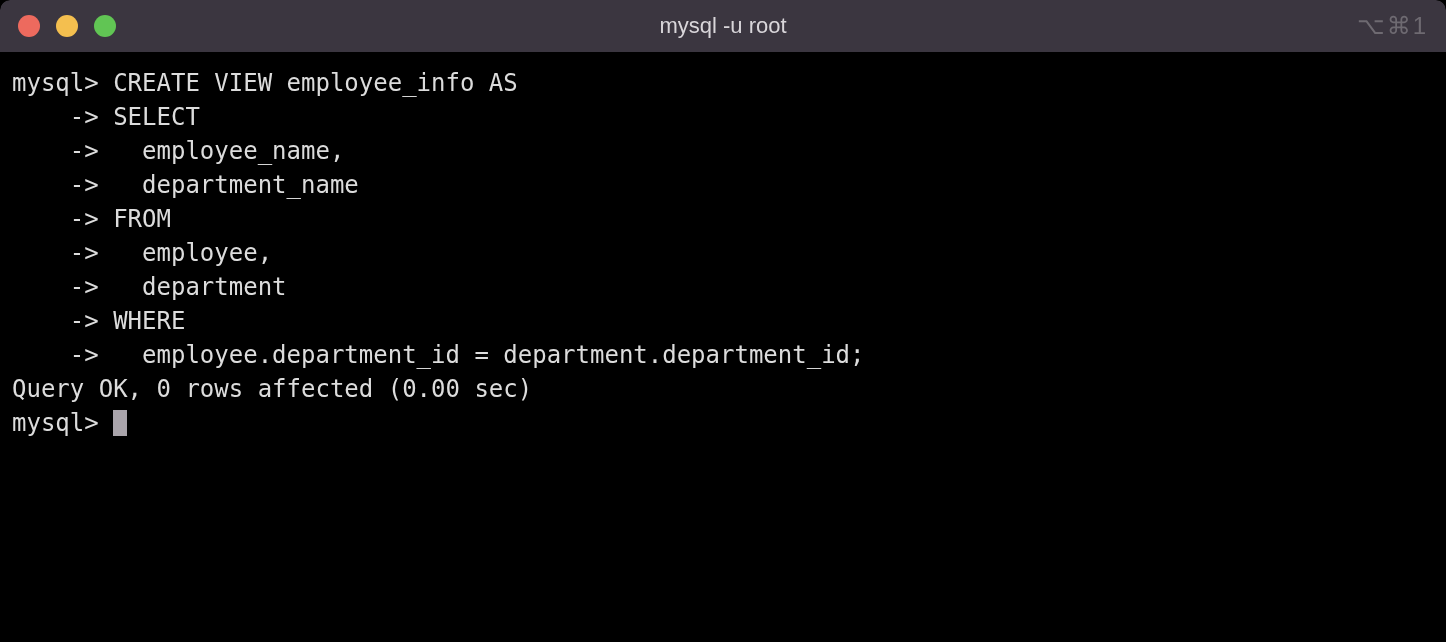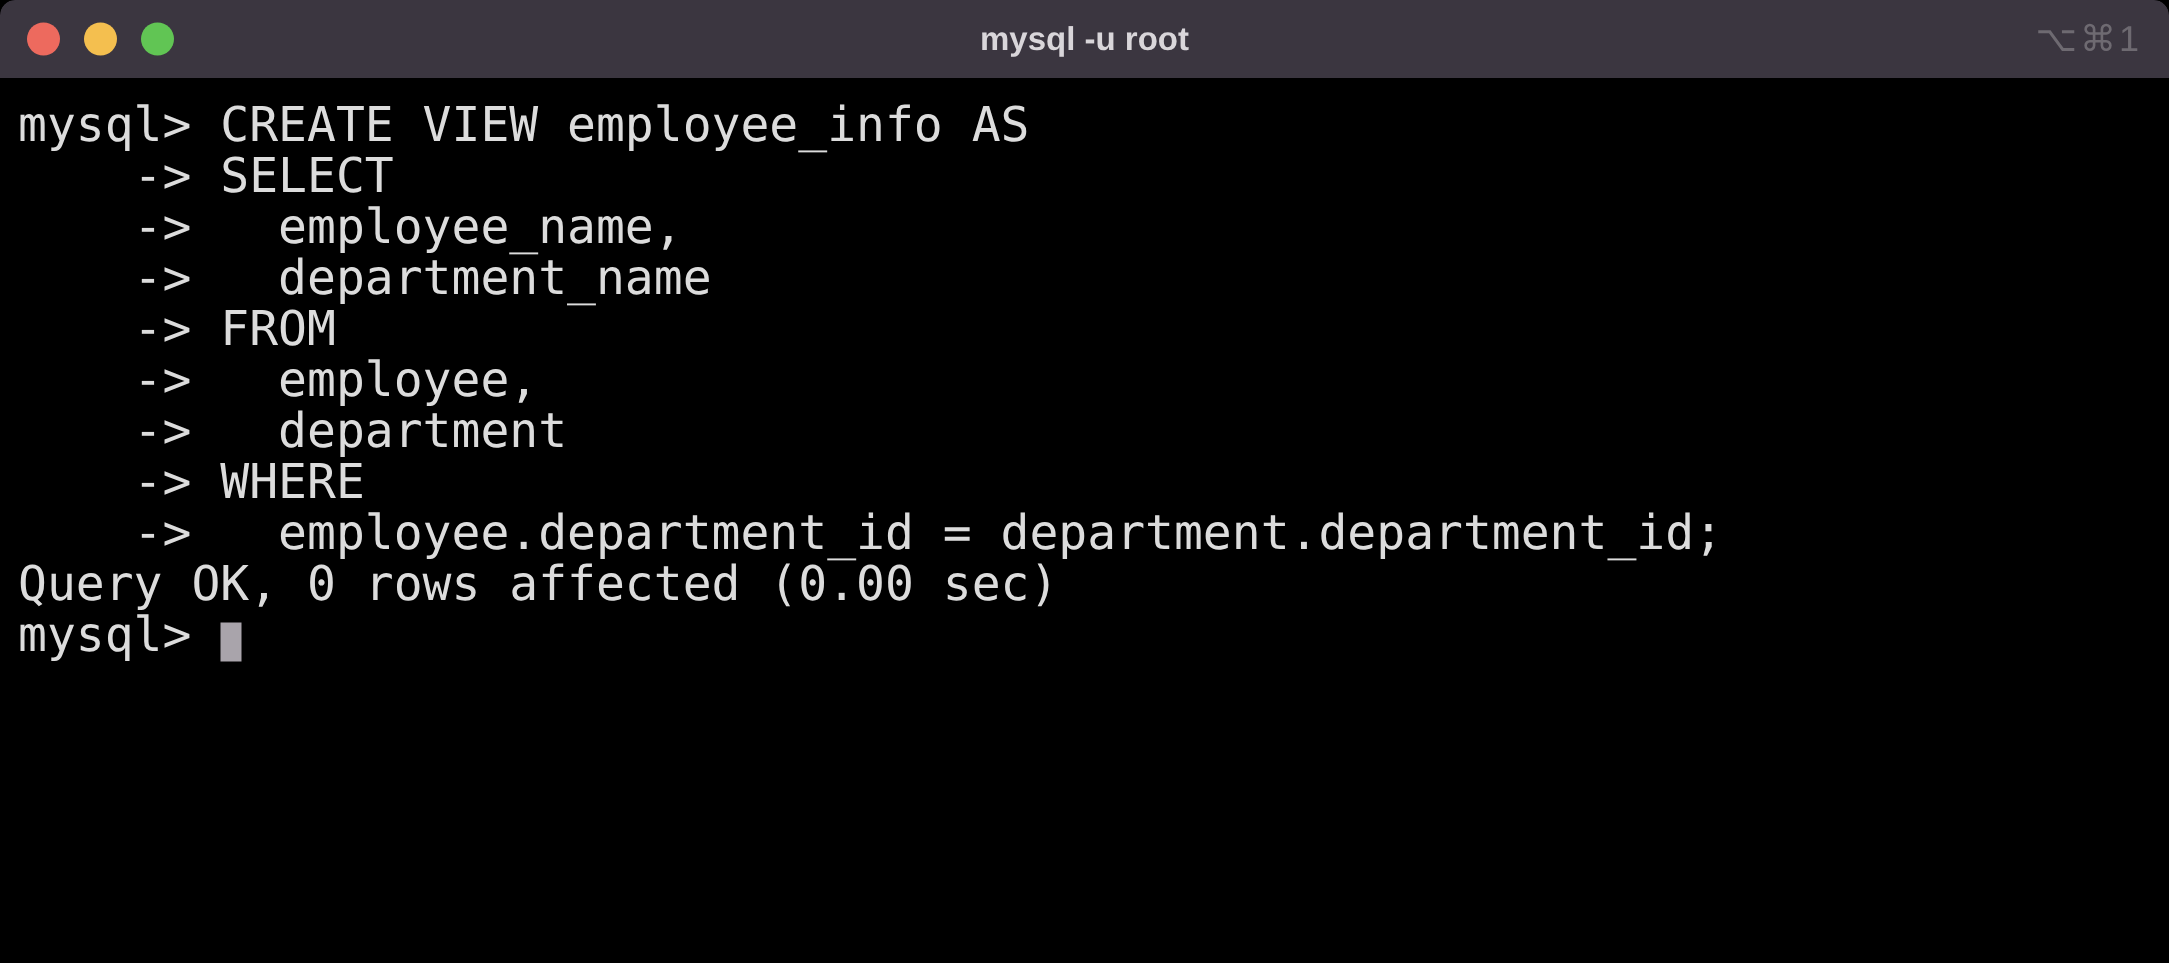--- a/index.html
+++ b/index.html
@@ -35,36 +35,36 @@
     }
     .tl-close { background: #ed6a5e; }
     .tl-min   { background: #f4bf4f; }
     .tl-max   { background: #61c554; }
     .title {
       position: absolute;
       left: 0; right: 0;
       text-align: center;
       color: #d9d6da;
       font-size: 22px;
-      font-weight: 700;
+      font-weight: 400;
       pointer-events: none;
       font-family: -apple-system, BlinkMacSystemFont, "Segoe UI", sans-serif;
     }
     .title-right {
       margin-left: auto;
       color: #6e6a71;
       font-size: 24px;
       letter-spacing: 2px;
       pointer-events: none;
       font-family: -apple-system, BlinkMacSystemFont, sans-serif;
     }
     .terminal-body {
       background: #000;
       color: #dcdcdc;
-      font-size: 32px;
+      font-size: 24px;
       line-height: 34px;
       padding: 14px 12px;
       white-space: pre;
       height: calc(642px - 52px);
     }
     .line { display: block; }
     .cursor {
       display: inline-block;
       width: 14px;
       height: 26px;

